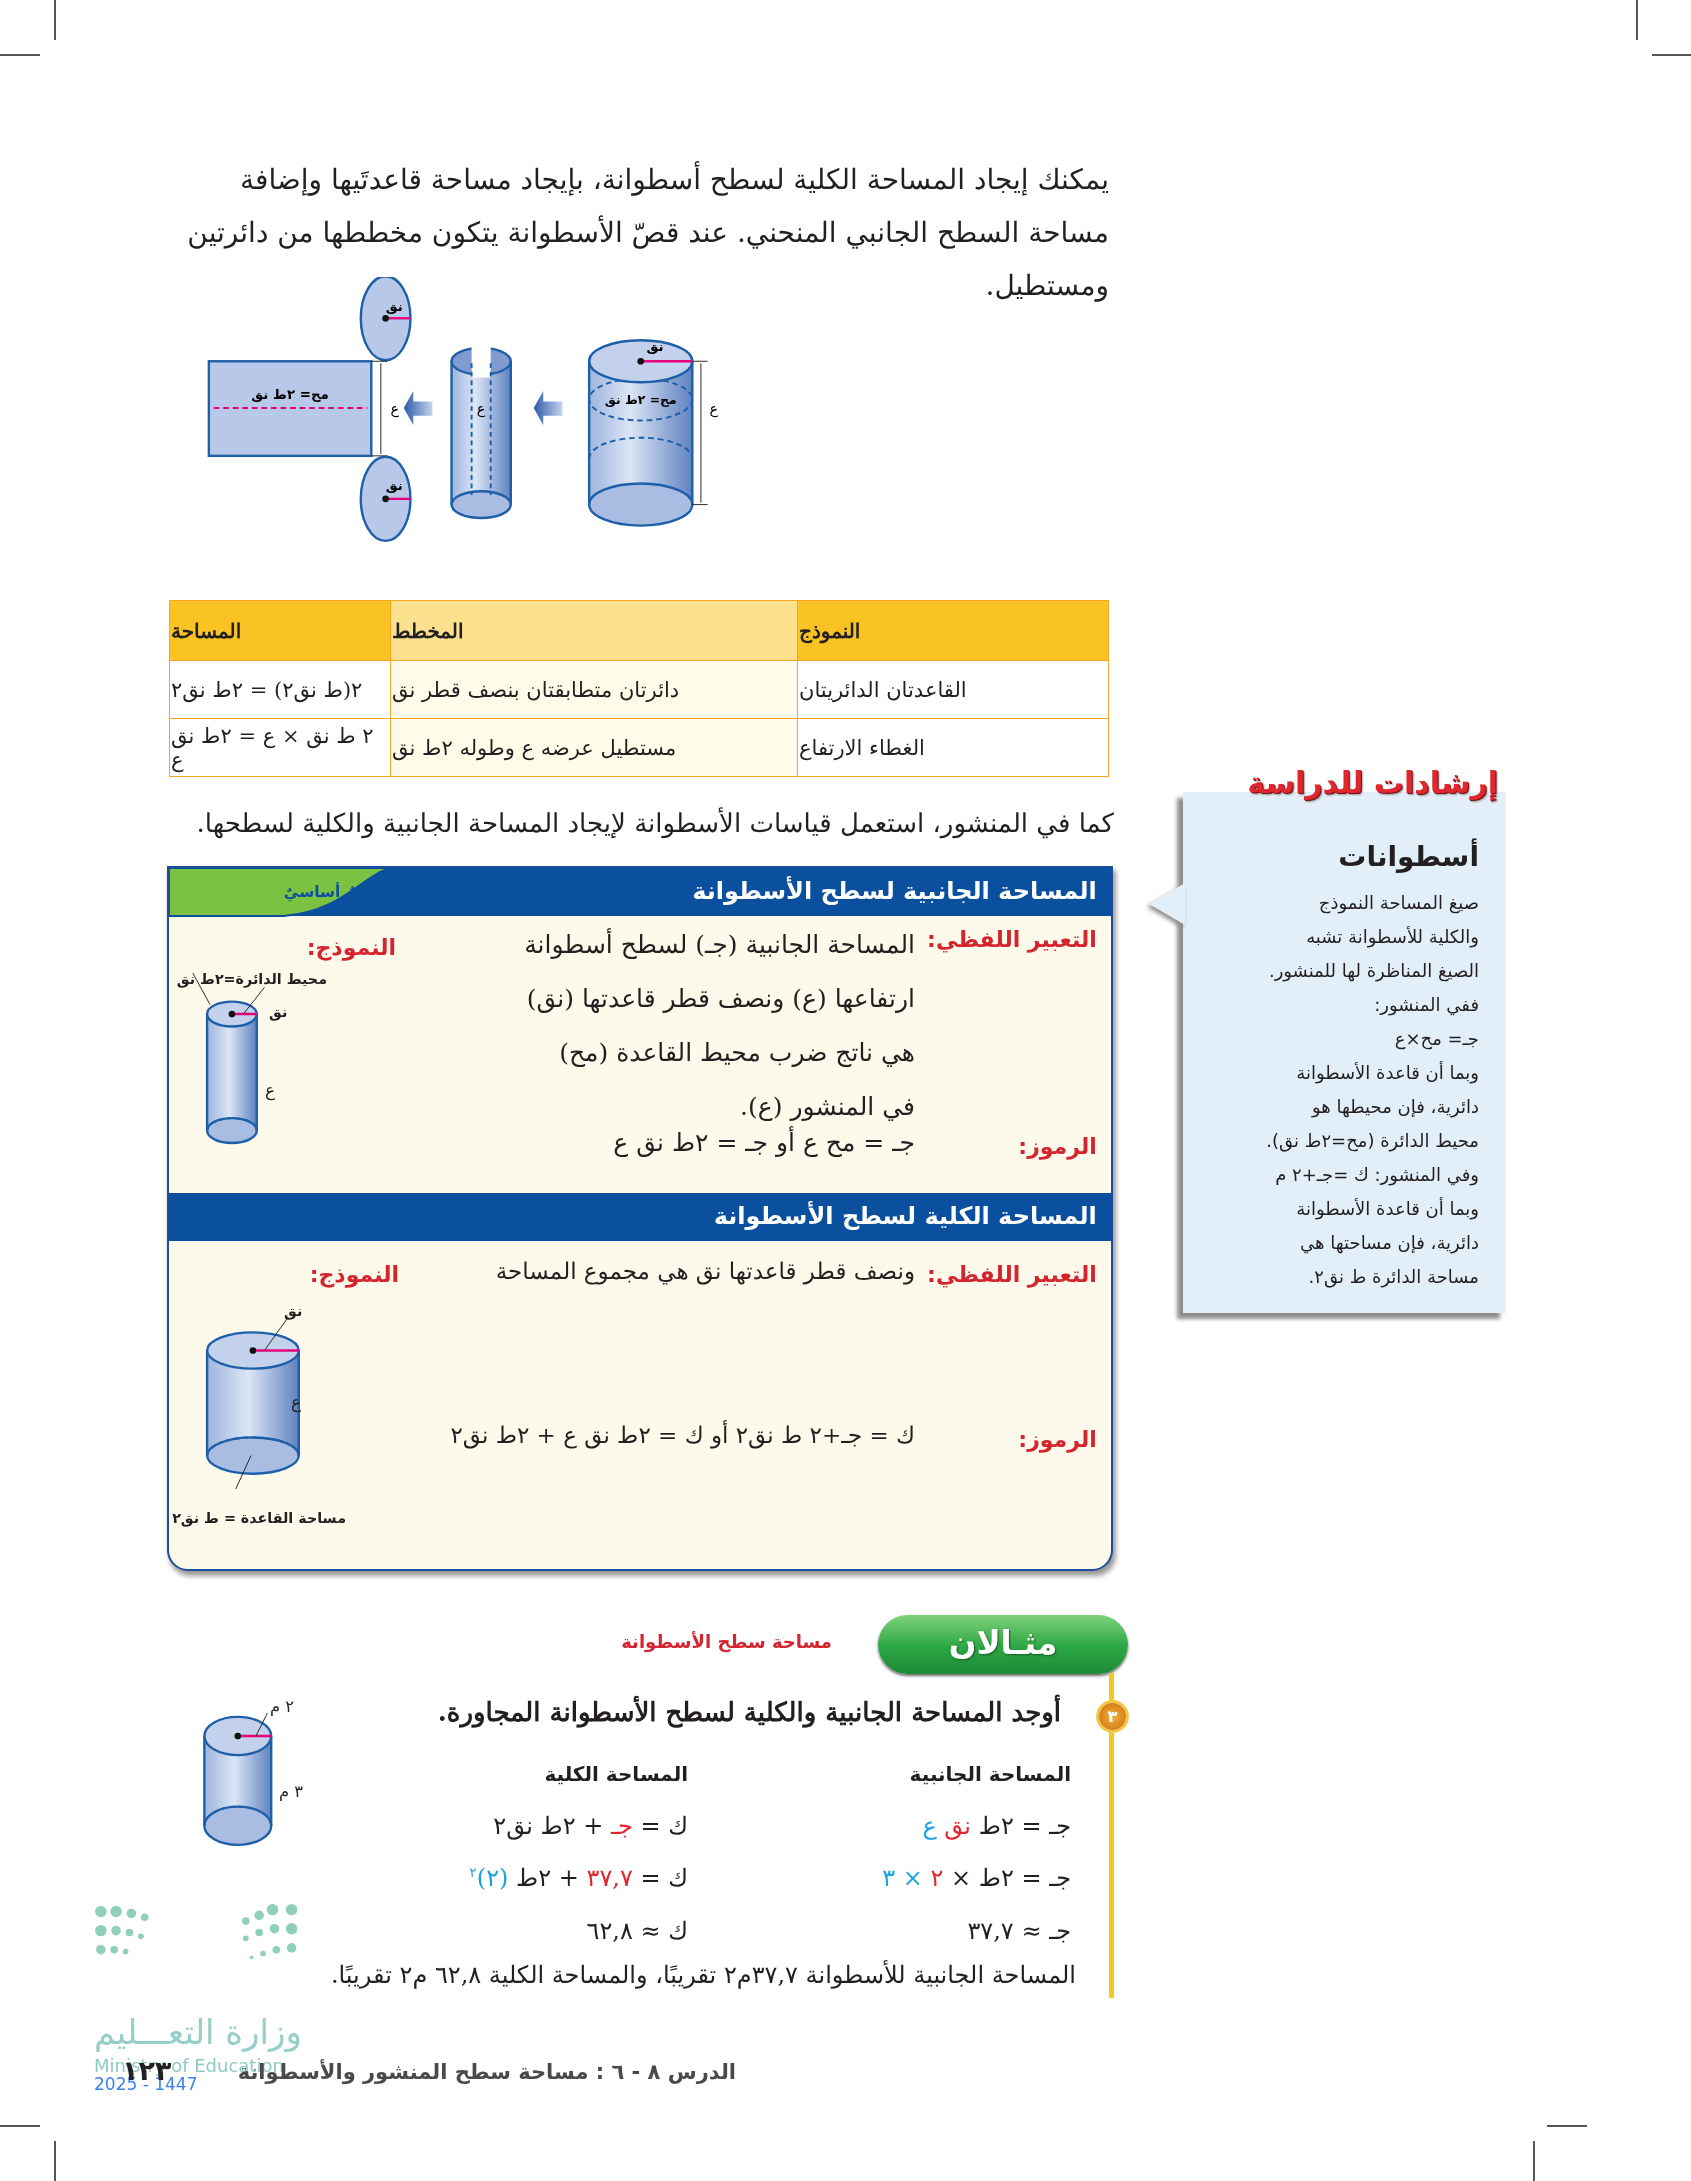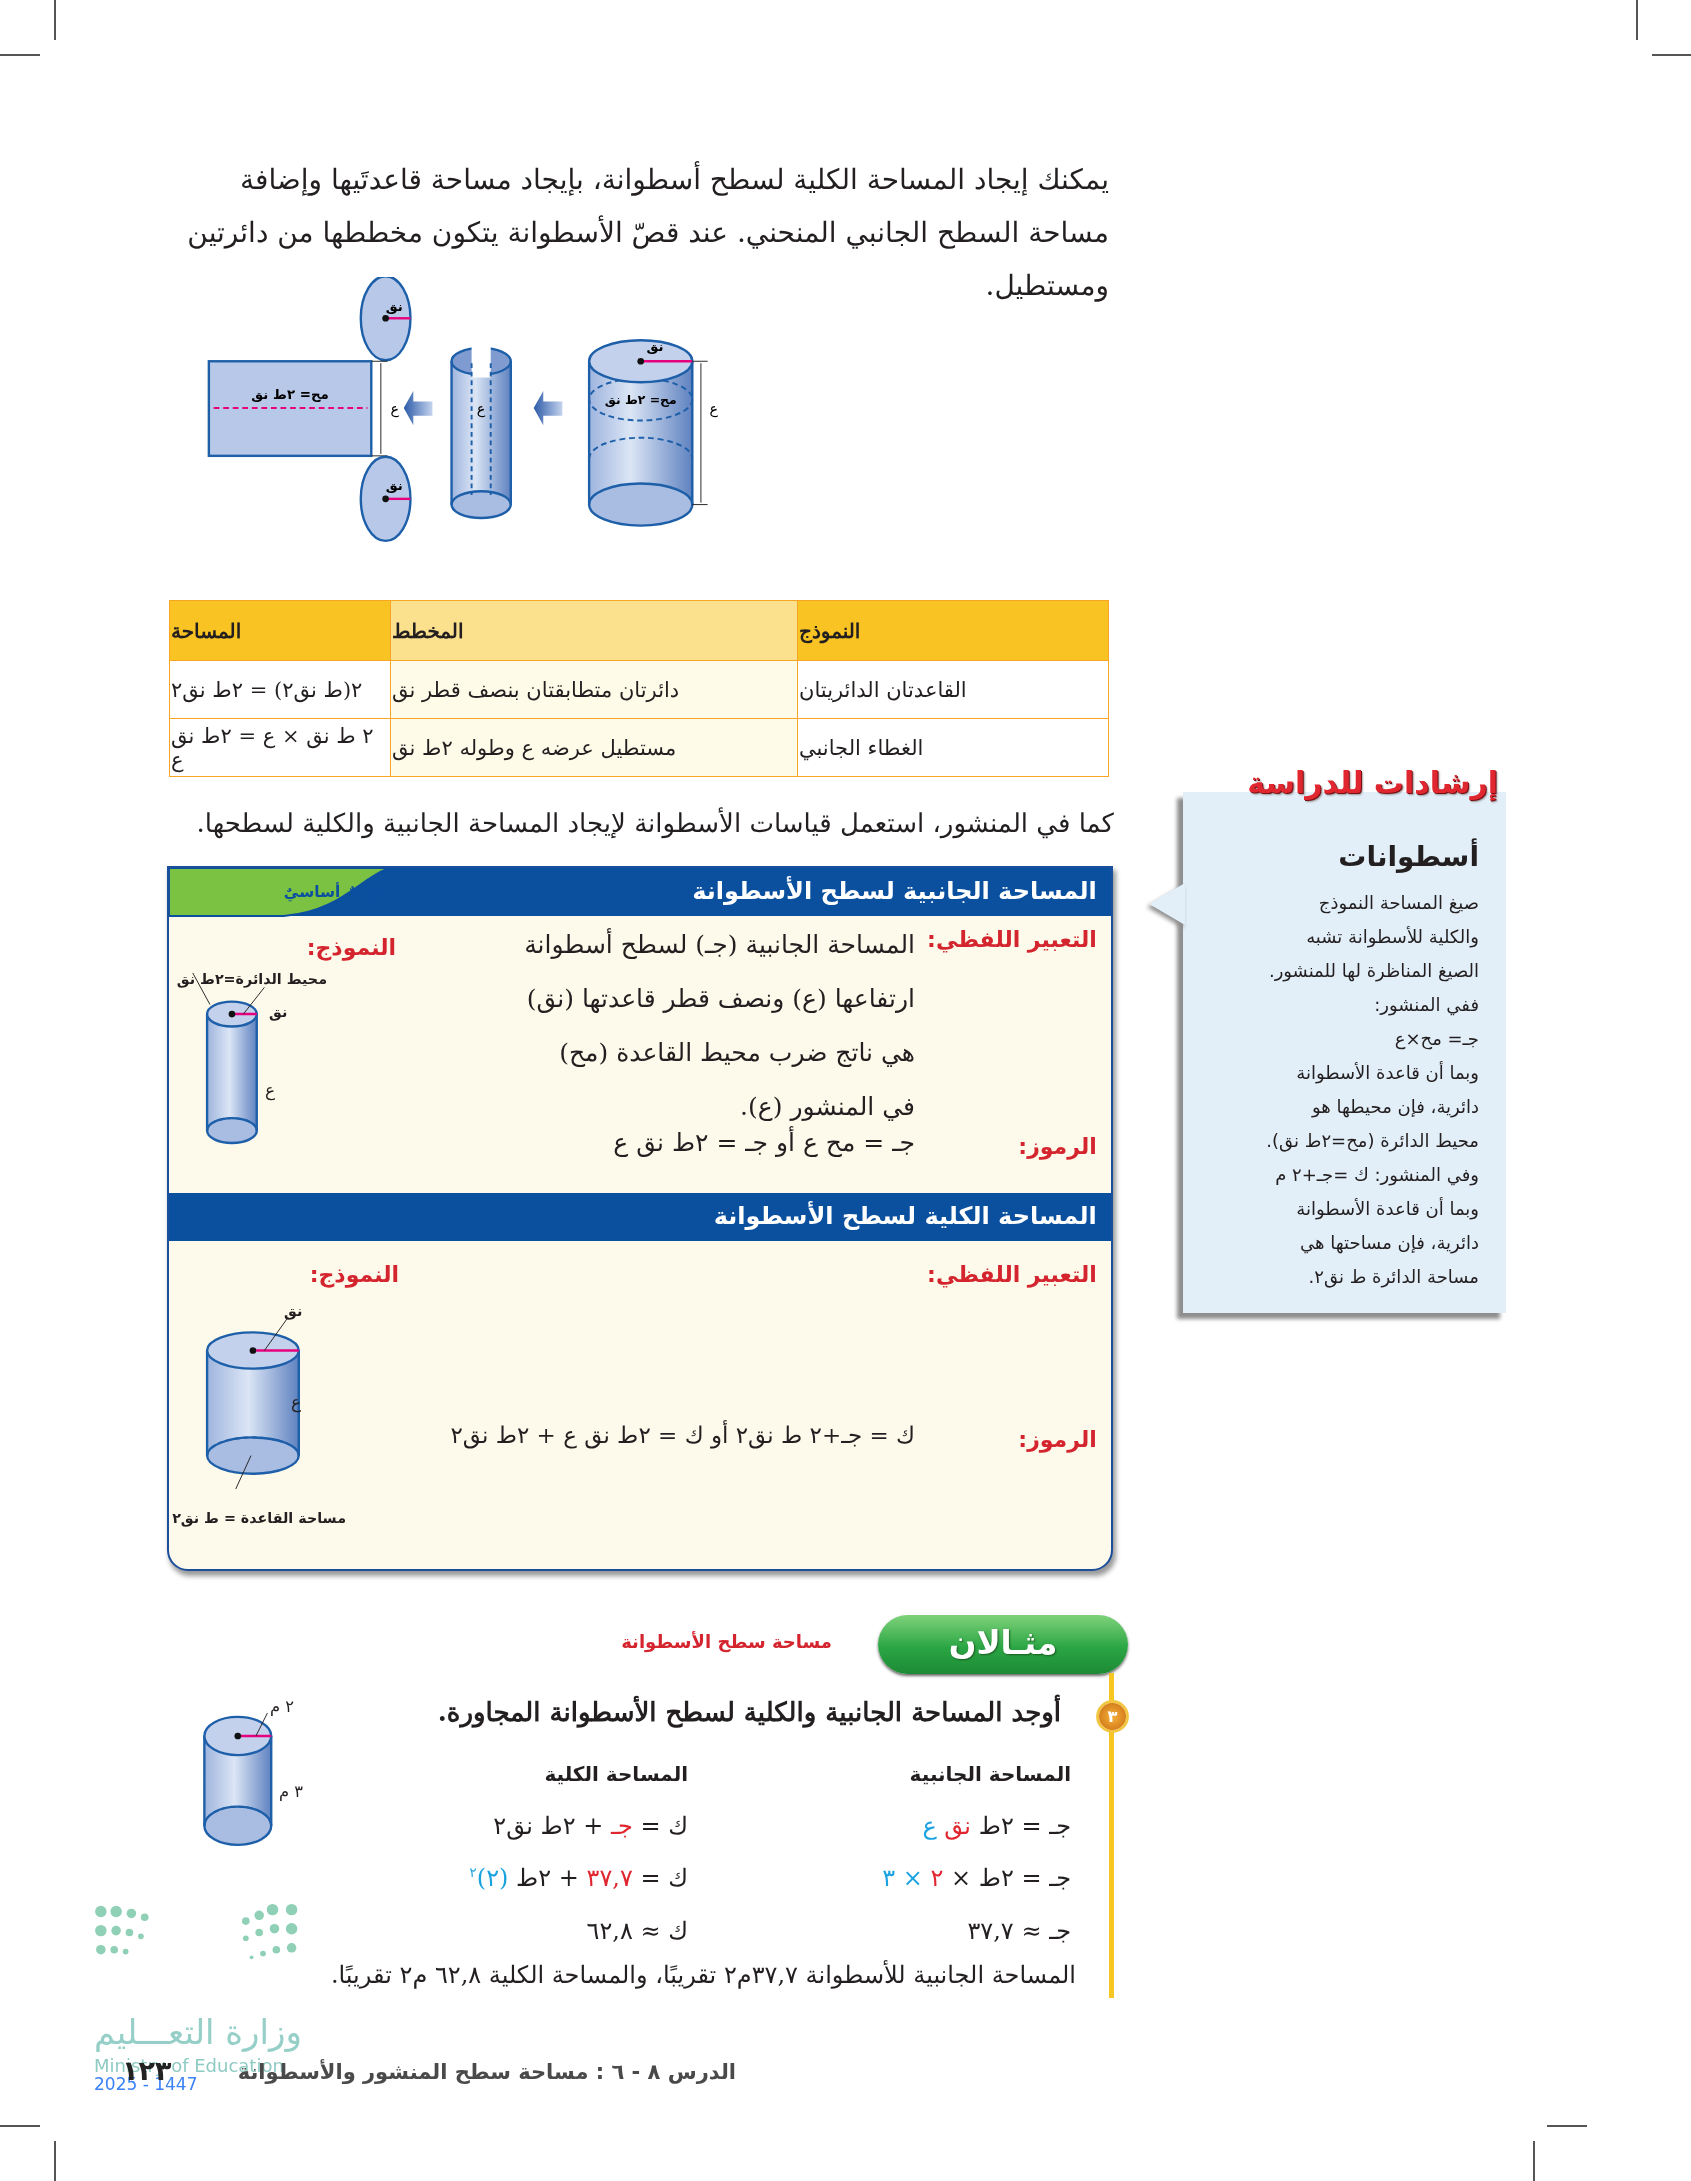--- a/index.html
+++ b/index.html
@@ -157,21 +157,21 @@
       <th class="c1">المساحة</th>
     </tr>
   </thead>
   <tbody>
     <tr>
       <td>القاعدتان الدائريتان</td>
       <td class="c2">دائرتان متطابقتان بنصف قطر نق</td>
       <td>٢(ط نق٢) = ٢ط نق٢</td>
     </tr>
     <tr>
-      <td>الغطاء الجانبي</td>
+      <td>الغطاء الارتفاع</td>
       <td class="c2">مستطيل عرضه ع وطوله ٢ط نق</td>
       <td>٢ ط نق × ع = ٢ط نق ع</td>
     </tr>
   </tbody>
 </table>
 
 <div id="tips" class="abs">
   <div id="tips-box">
     <div id="tips-pointer"></div>
     <div id="tips-sub">أسطوانات</div>
@@ -238,20 +238,21 @@
   <span class="small-lbl" style="left:100px;top:136px;">نق</span>
   <span class="small-lbl" style="left:96px;top:212px;font-size:17px;font-weight:normal;">ع</span>
 
   <div class="banner" style="top:325px;">
       <span>المساحة الكلية لسطح الأسطوانة</span>
     </div>
 
   <span class="lbl-red" style="right:14.3px;top:394px;">التعبير اللفظي:</span>
   <span class="lbl-red" style="right:712px;top:394px;">النموذج:</span>
   <div class="body-text" style="right:196px;top:379px;width:497px;font-size:23px;line-height:48px;">
+    <div>ونصف قطر قاعدتها نق هي مجموع المساحة</div>
   </div>
   <span class="lbl-red" style="right:14.3px;top:559px;">الرموز:</span>
   <span class="formula" style="right:196px;top:554px;font-size:23px;">ك = جـ+٢ ط نق٢ أو ك = ٢ط نق ع + ٢ط نق٢</span>
 
   <svg style="position:absolute;left:19px;top:430px;" width="191" height="191" viewBox="0 0 200 200">
     <rect x="20" y="55" width="96" height="110" fill="url(#cg2)"></rect>
     <ellipse cx="68" cy="165" rx="48" ry="19" fill="#a9bce2" stroke="#1d5fa8" stroke-width="2.5"></ellipse>
     <path d="M20 165 A48 19 0 0 1 116 165" fill="none" stroke="#1d5fa8" stroke-width="2" stroke-dasharray="5,4"></path>
     <line x1="20" y1="55" x2="20" y2="165" stroke="#1d5fa8" stroke-width="2.5"></line>
     <line x1="116" y1="55" x2="116" y2="165" stroke="#1d5fa8" stroke-width="2.5"></line>

